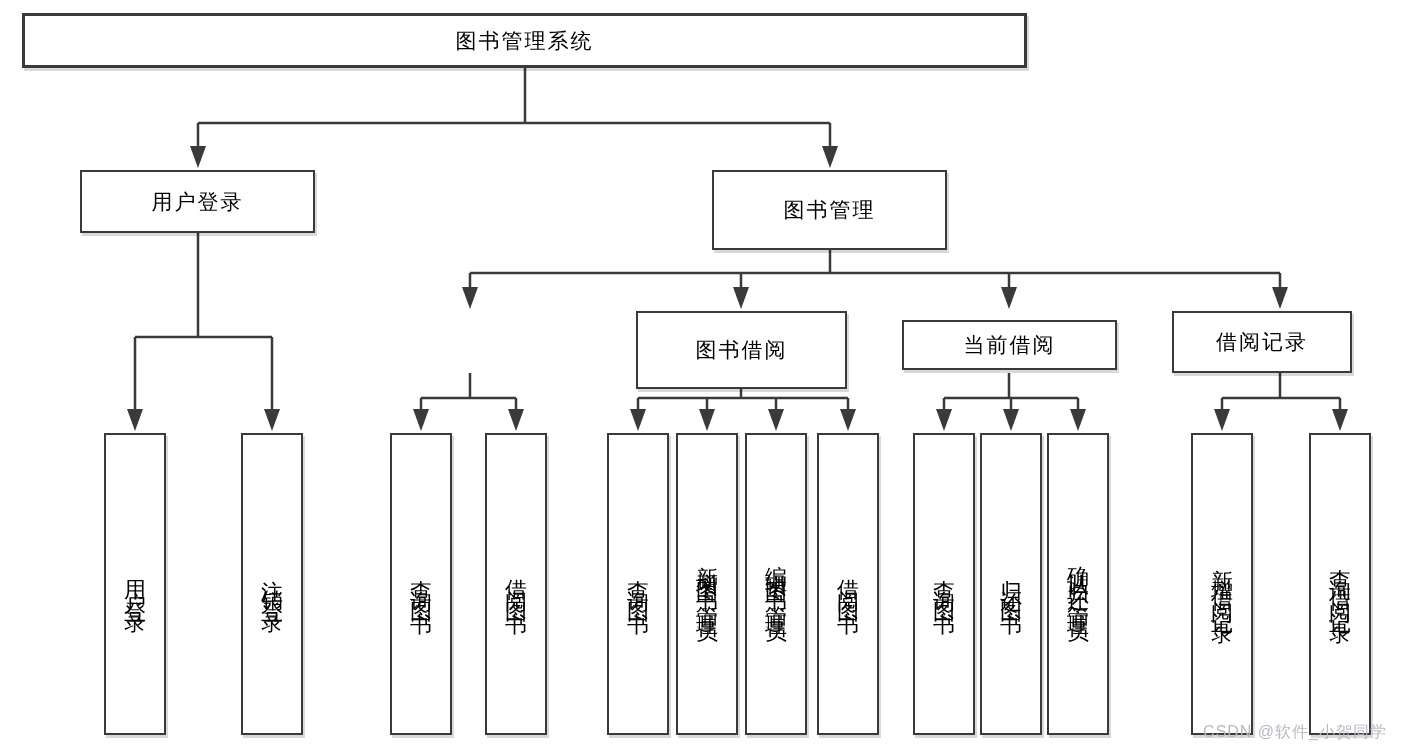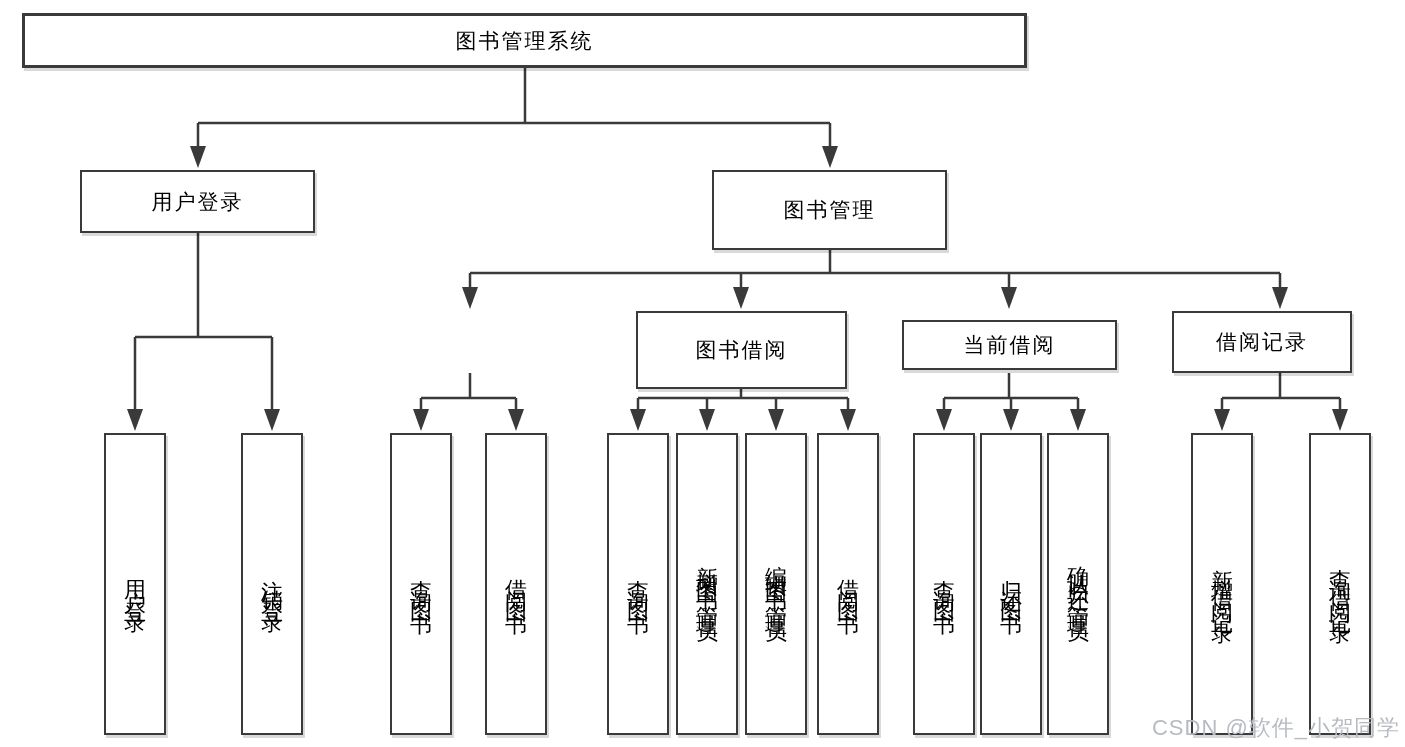--- a/index.html
+++ b/index.html
@@ -14,21 +14,21 @@
     box-shadow:2px 3px 0 rgba(0,0,0,0.15);color:#000000;
   }
   .root{border-width:3px;}
   .hbox span{font-size:21px;letter-spacing:2px;white-space:nowrap;}
   .vbox span{
     writing-mode:vertical-rl;text-orientation:mixed;
     font-size:22px;letter-spacing:11px;line-height:1;white-space:nowrap;
   }
   .vbox.long span{letter-spacing:8px;}
   .watermark{
-    position:absolute;right:5px;bottom:4px;font-size:22px;
+    position:absolute;right:18px;bottom:4px;font-size:16px;
     color:#b6bbc1;letter-spacing:1px;
   }
 </style>
 </head>
 <body>
 
 <div class="canvas">
 
   <svg class="wires" viewBox="0 0 1405 747">
     <g stroke="#3a3a3a" stroke-width="2.5" fill="none">

